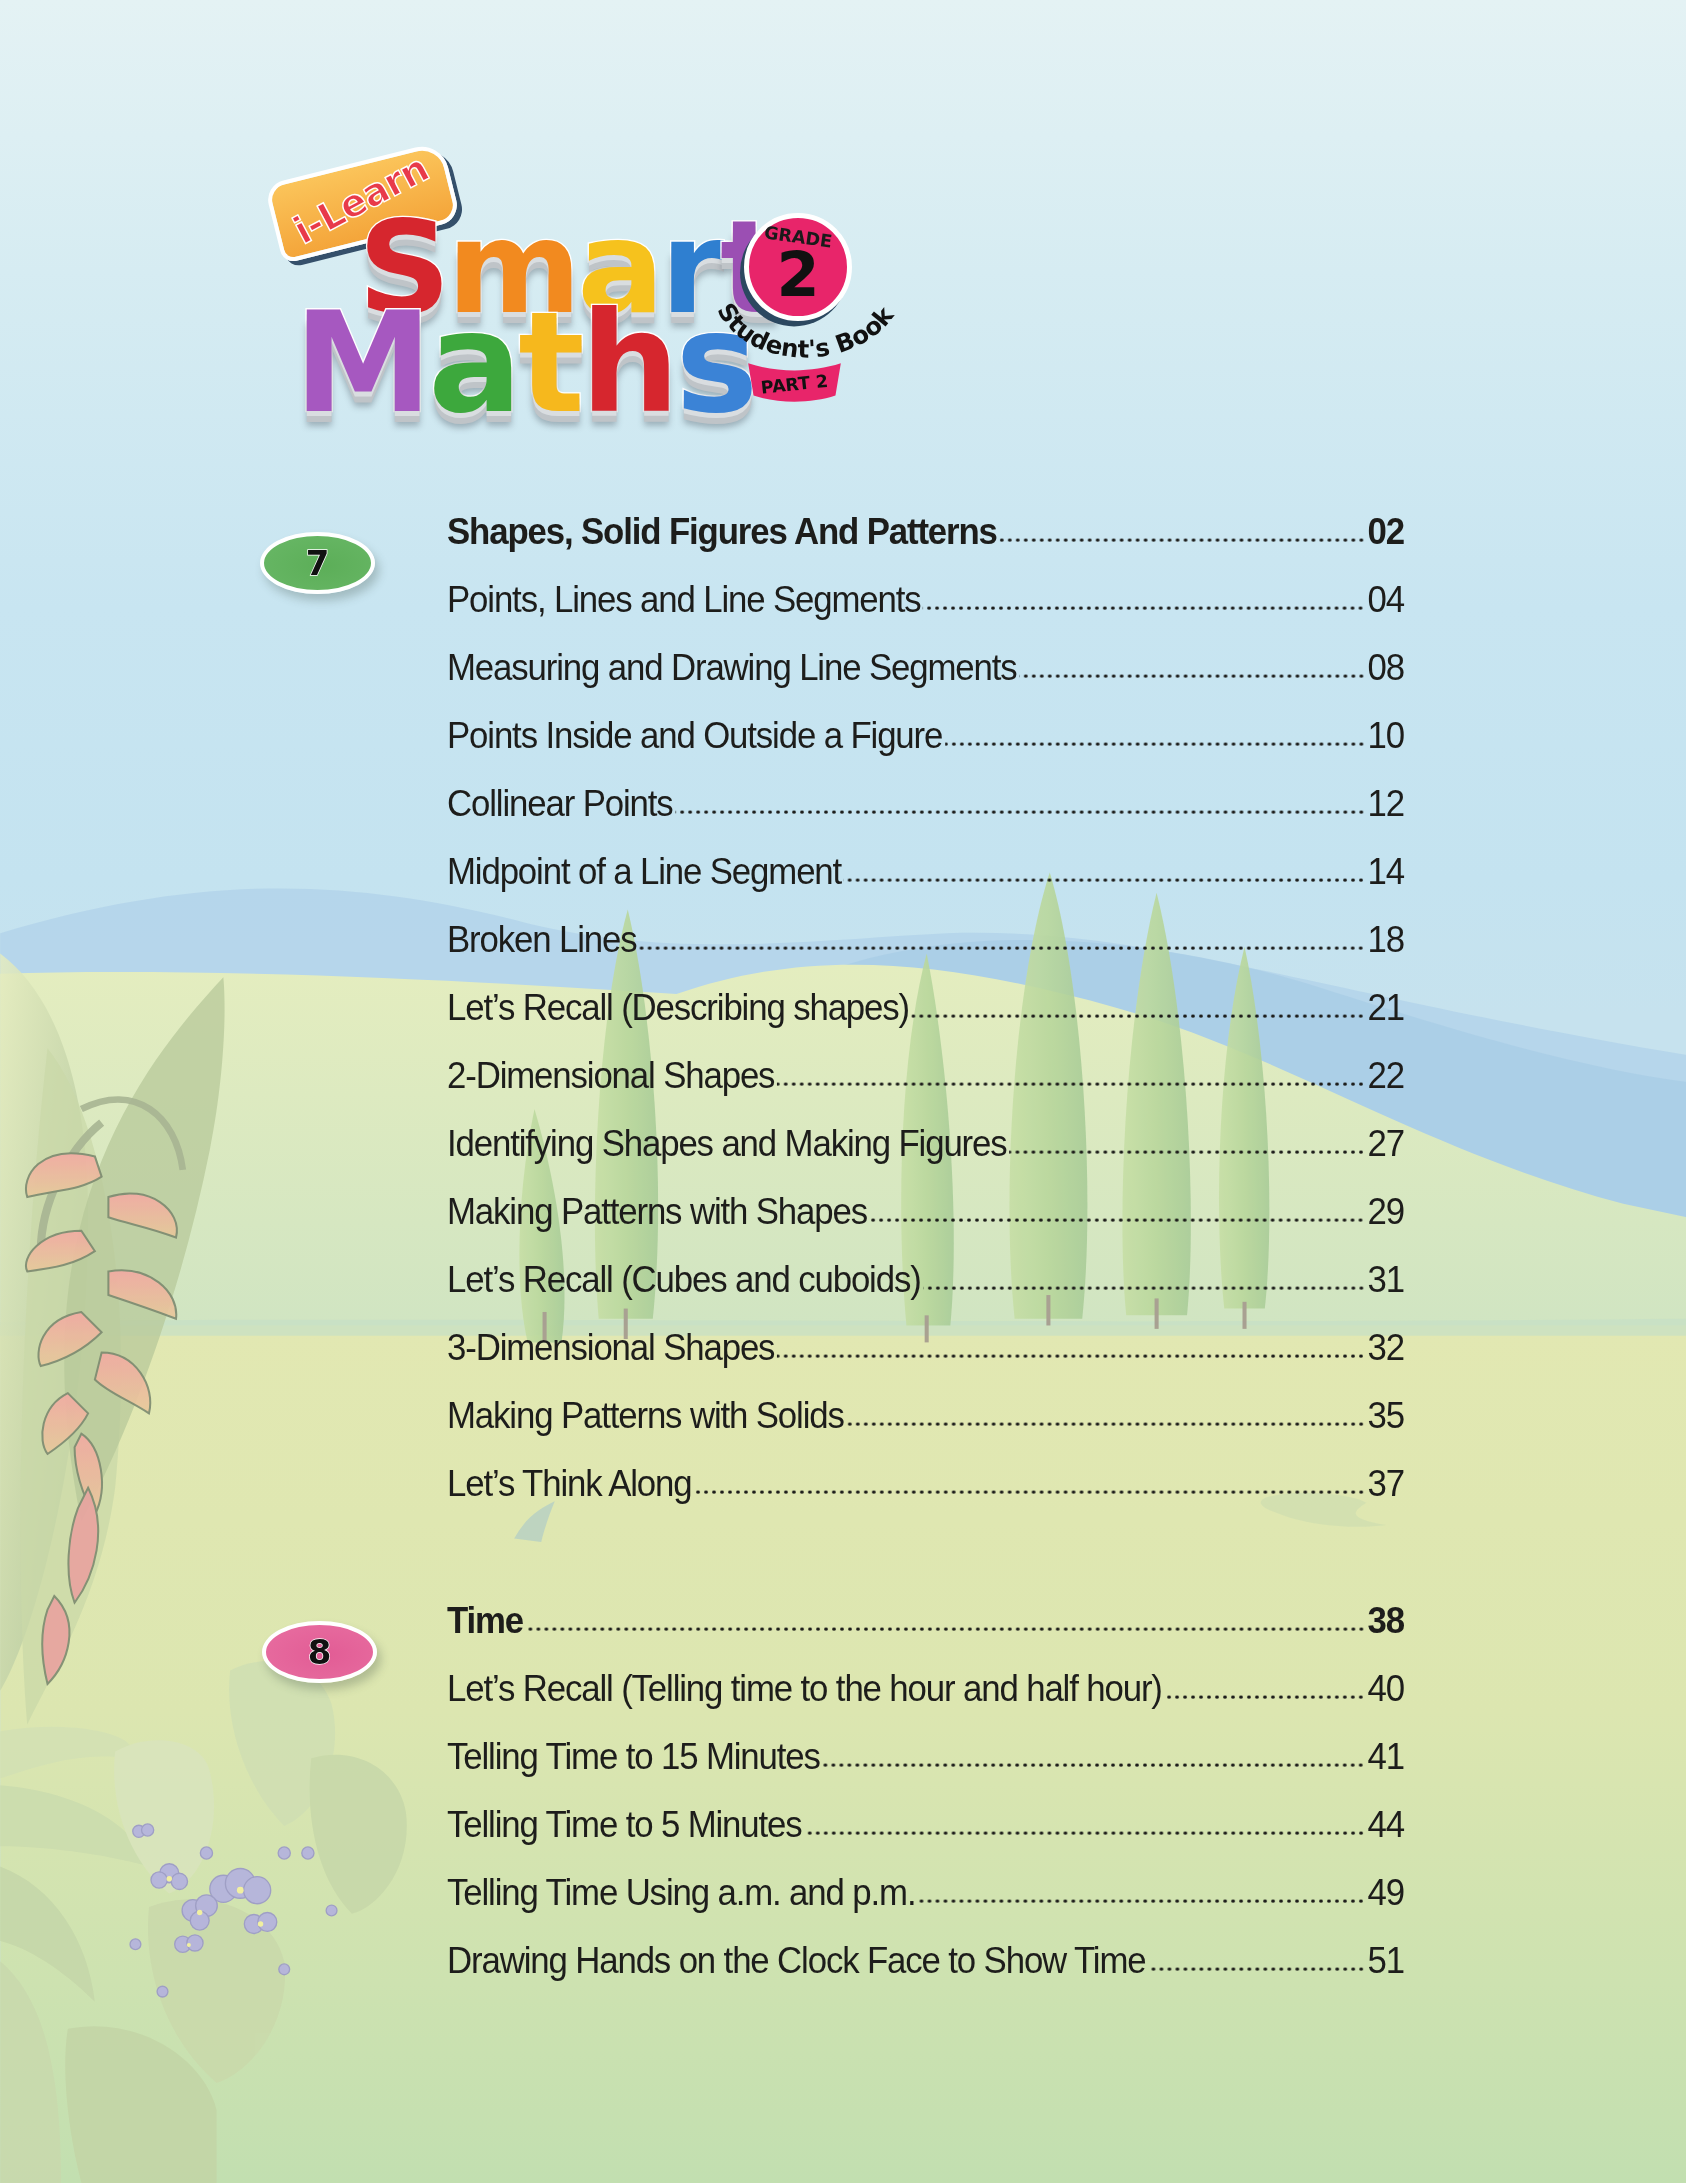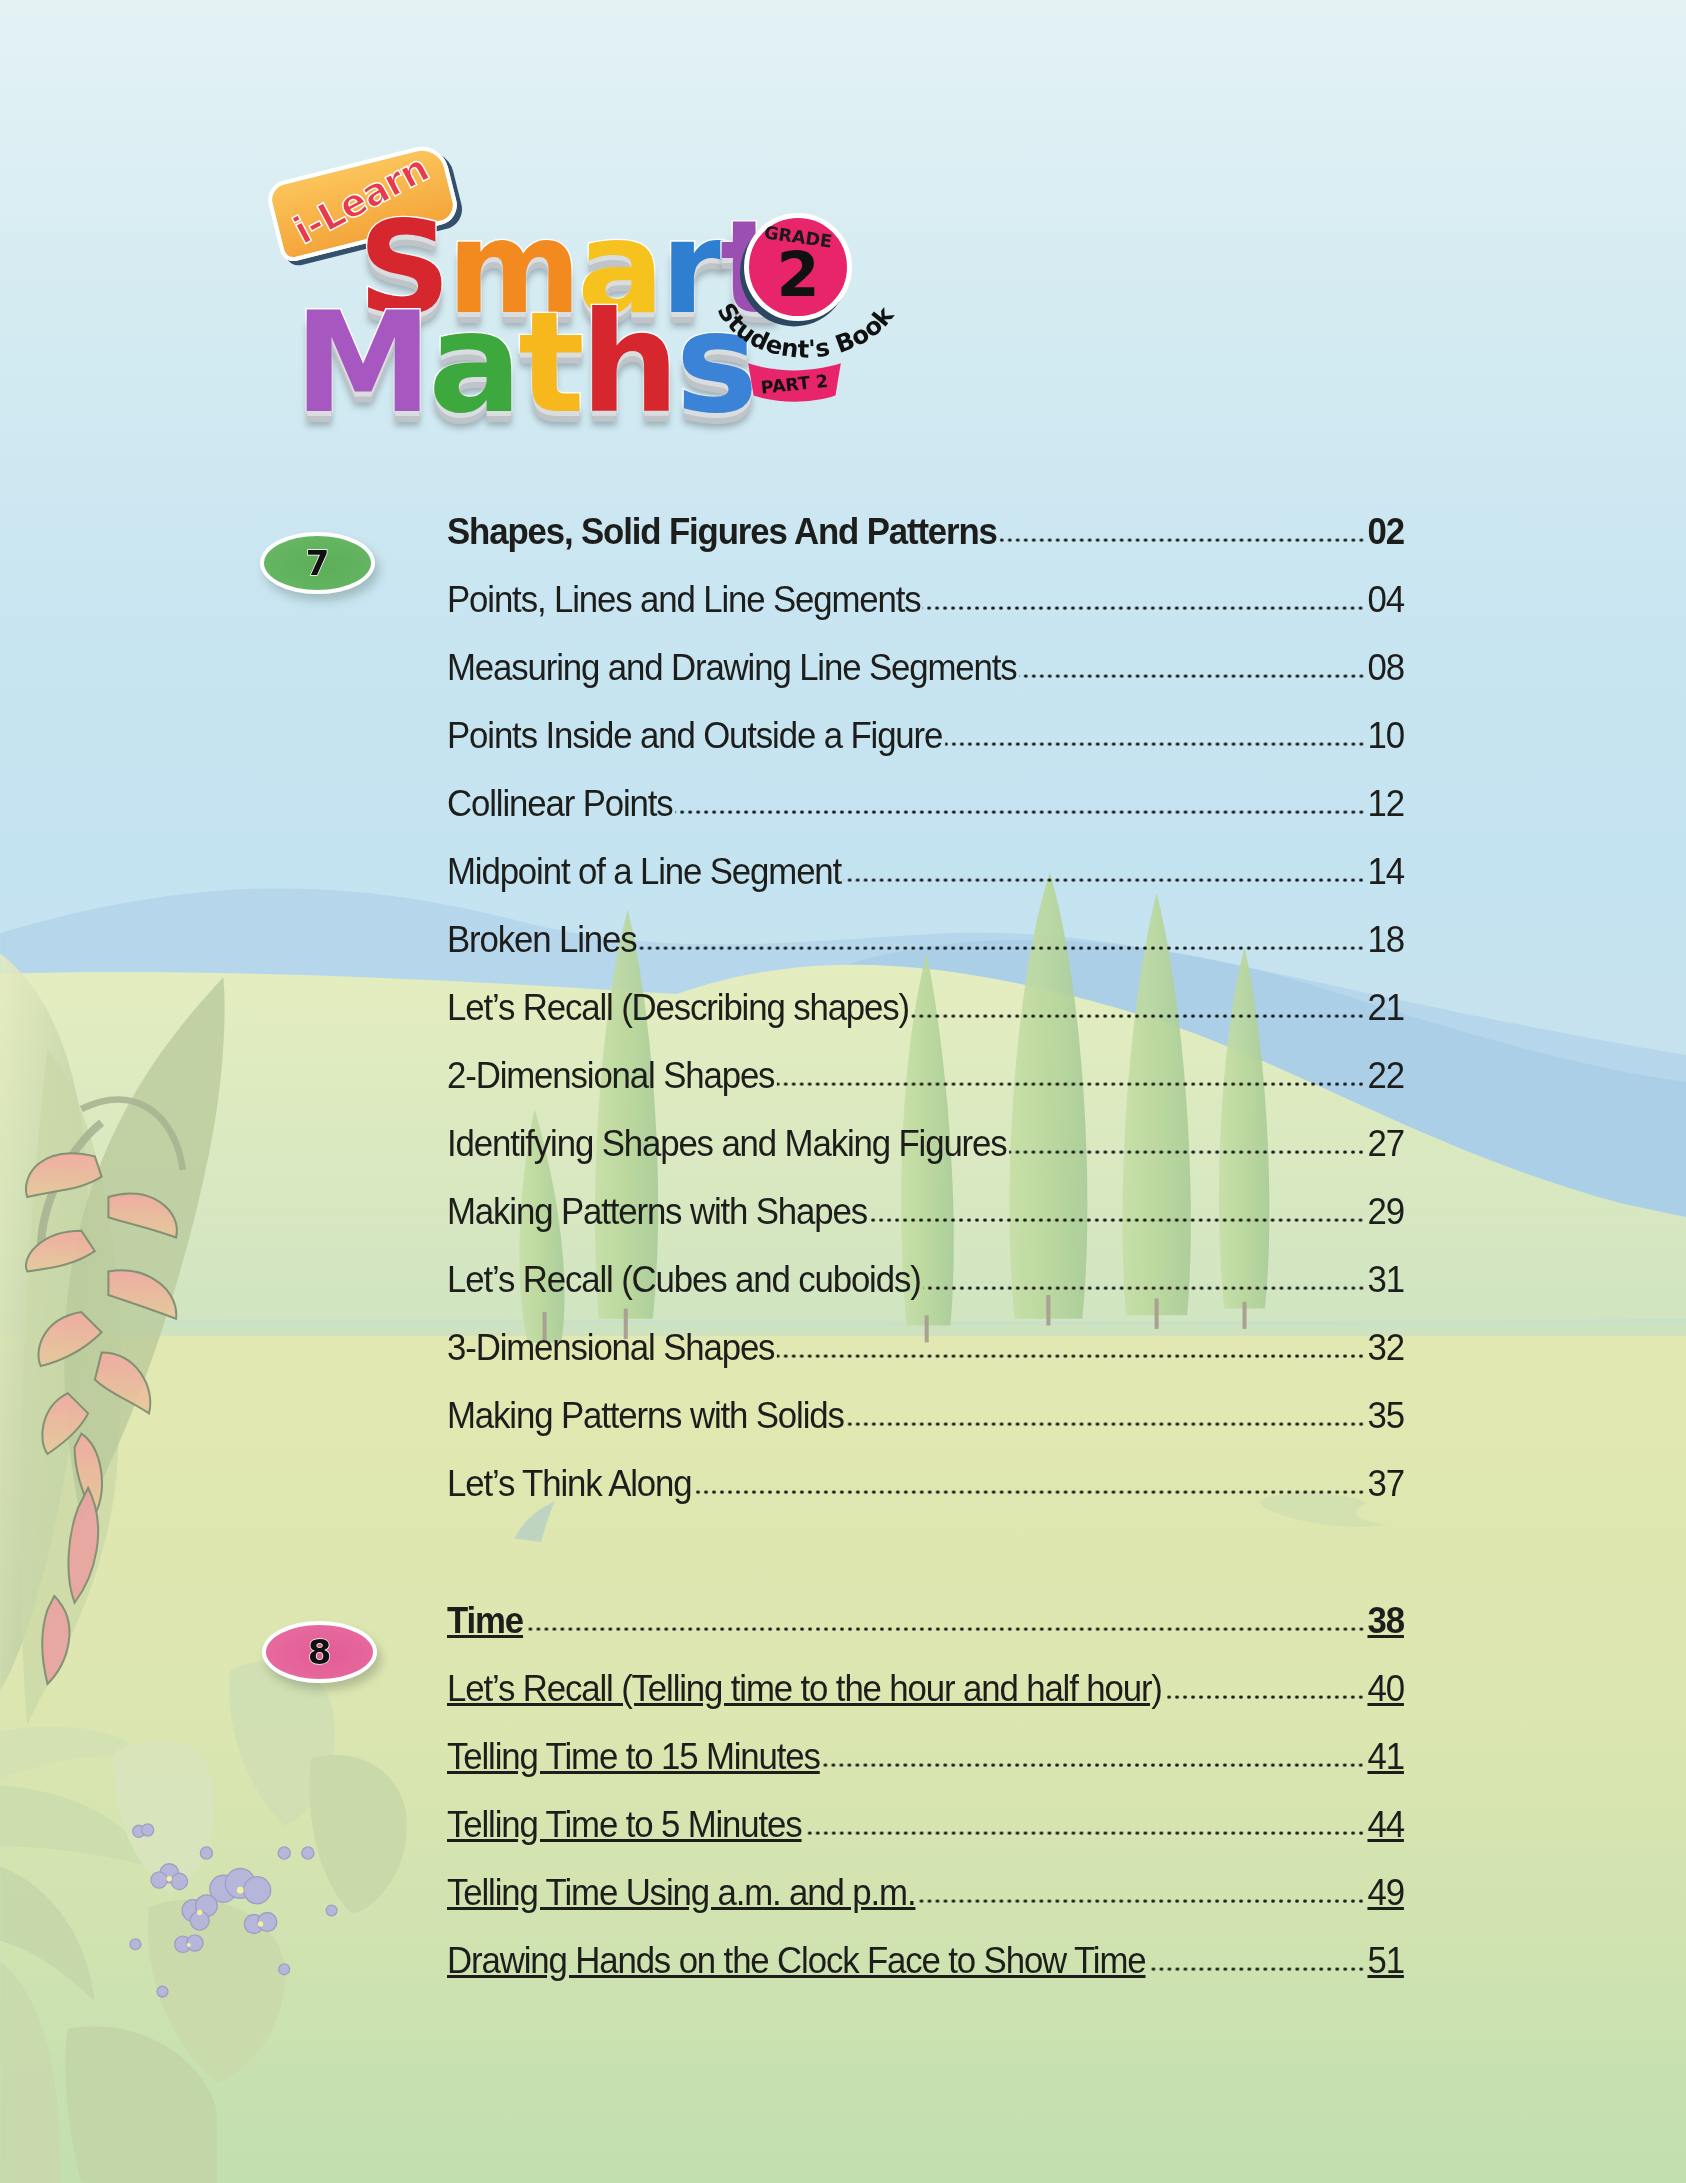--- a/index.html
+++ b/index.html
@@ -60,21 +60,21 @@
   .students-book {
     position: absolute; left: 446px; top: 157px; width: 203px; height: 95px;
   }
   .part-ribbon {
     position: absolute; left: 487px; top: 216px; width: 101px; height: 47px;
   }
 
   
   .toc { position: absolute; left: 447px; width: 947px; }
   .toc-section-1 { top: 513px; }
-  .toc-section-2 { top: 1602px; text-decoration: underline; }
+  .toc-section-2 { top: 1602px; }
   .toc-row {
     display: flex; align-items: baseline;
     height: 68px; font-size: 37px; line-height: 1;
     letter-spacing: -1.2px;
     font-family: "Liberation Sans", "DejaVu Sans", sans-serif;
     transform: scaleX(0.94); transform-origin: left center;
     width: 1018px;
   }
   .toc-row.bold { font-weight: bold; }
   .toc-title { white-space: nowrap; flex: 0 0 auto; }

